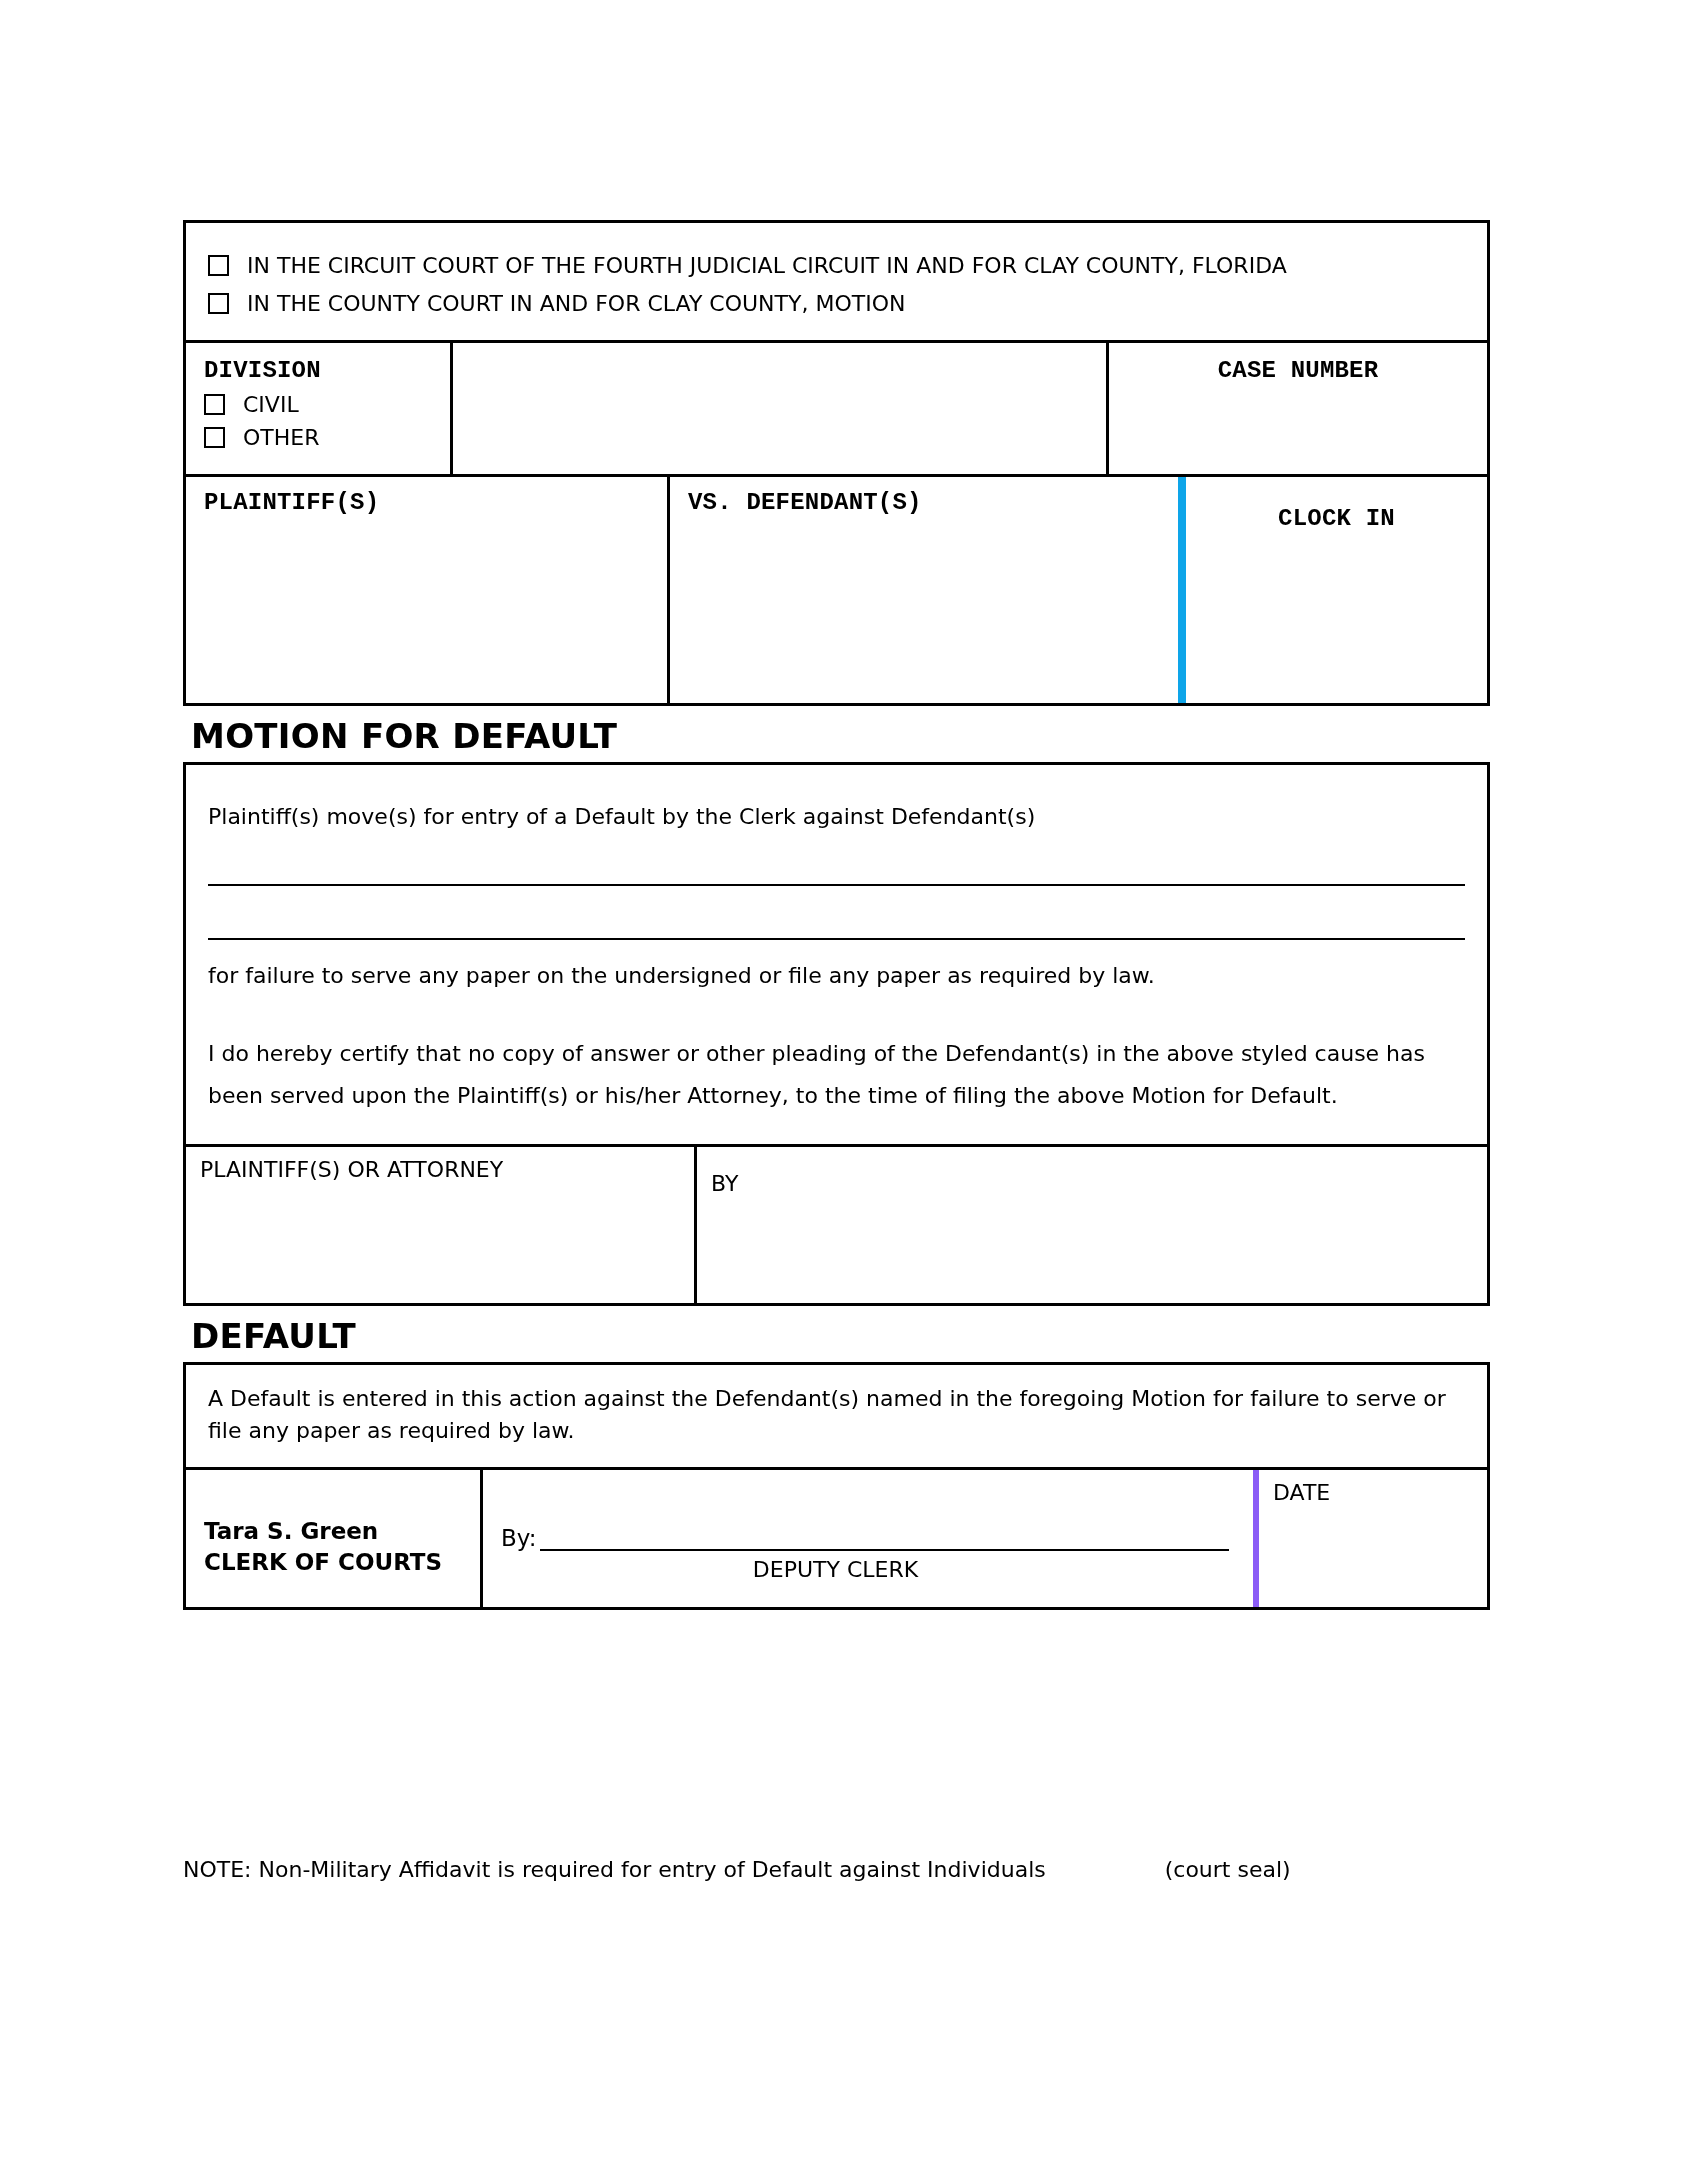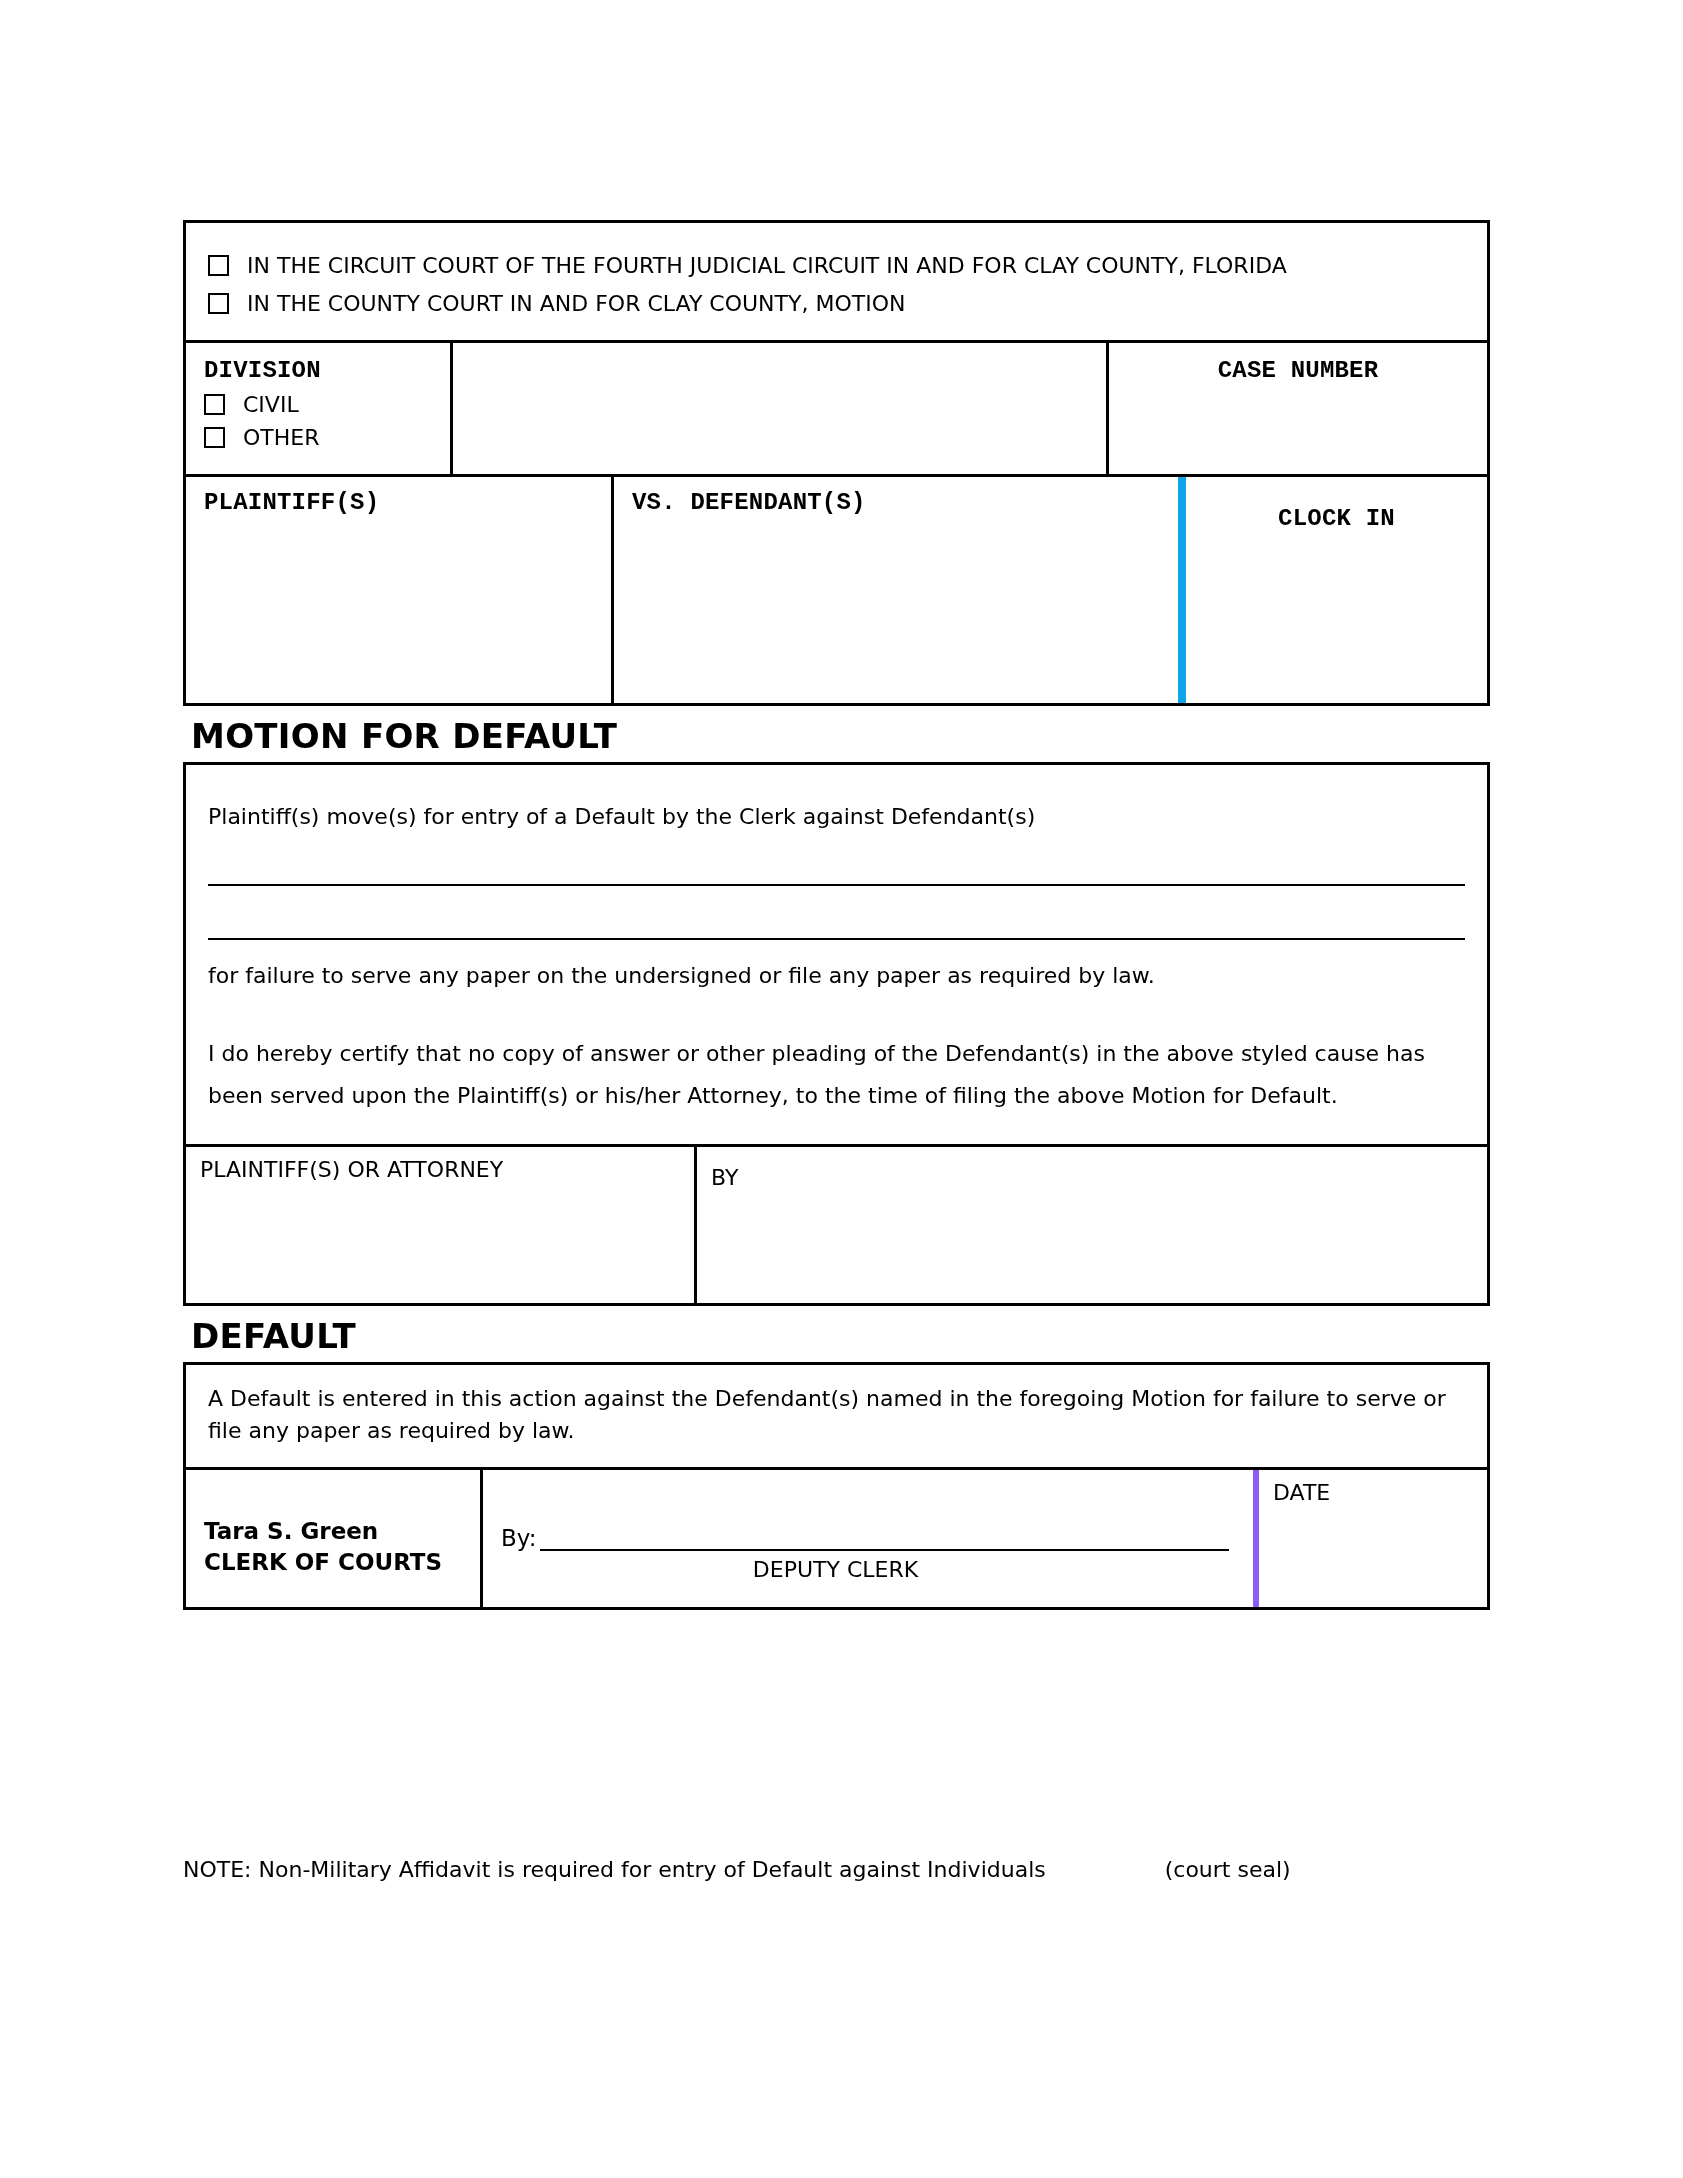--- a/index.html
+++ b/index.html
@@ -87,21 +87,21 @@
     align-items: center;
     font-size: 22px;
     margin-top: 8px;
   }
 
   .row-parties {
     display: flex;
     min-height: 226px;
   }
   .cell-plaintiff {
-    width: 428px;
+    width: 484px;
     border-right: 3px solid #000;
     box-sizing: border-box;
     padding: 12px 18px;
   }
   .cell-defendant {
     flex: 1;
     border-right: 8px solid #0ea5e9;
     box-sizing: border-box;
     padding: 12px 18px;
   }
@@ -149,21 +149,21 @@
   .sig-left {
     width: 511px;
     border-right: 3px solid #000;
     box-sizing: border-box;
     padding: 10px 14px;
     font-size: 22px;
   }
   .sig-right {
     flex: 1;
     box-sizing: border-box;
-    padding: 18px 14px;
+    padding: 24px 14px;
     font-size: 22px;
   }
 
   
   .default-box {
     border: 3px solid #000;
     box-sizing: border-box;
   }
   .default-text {
     padding: 18px 22px 20px 22px;

